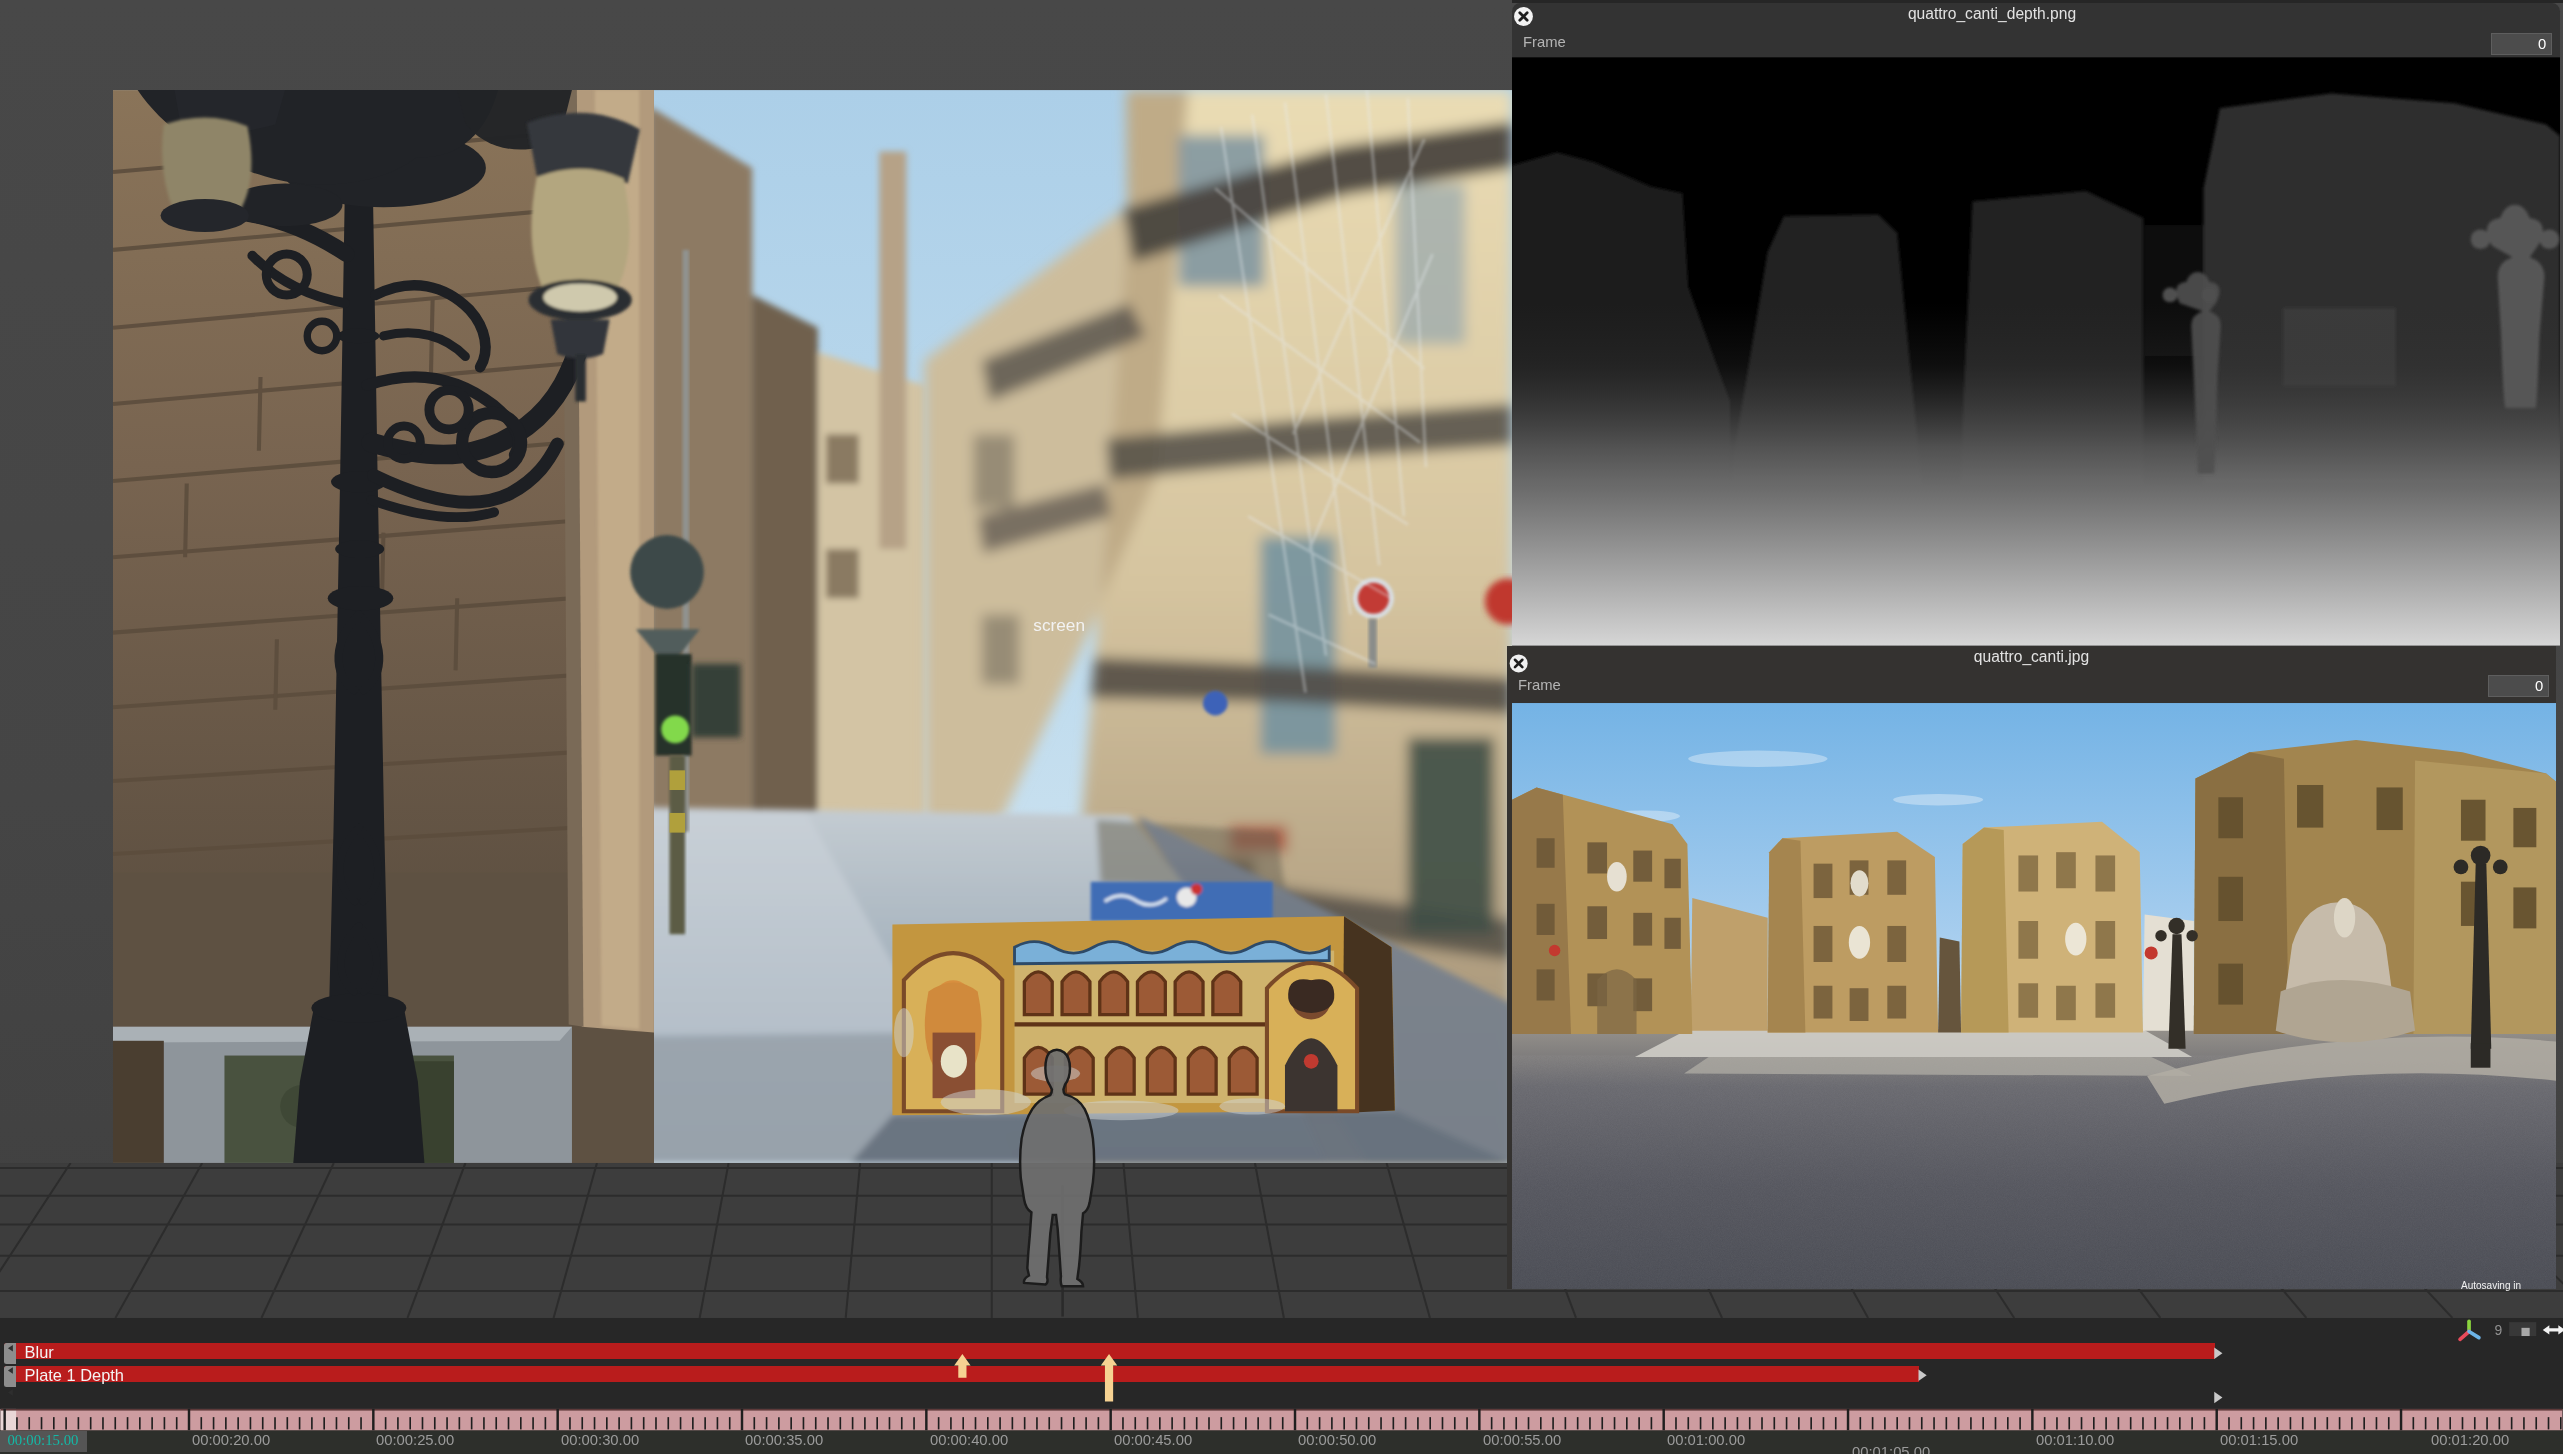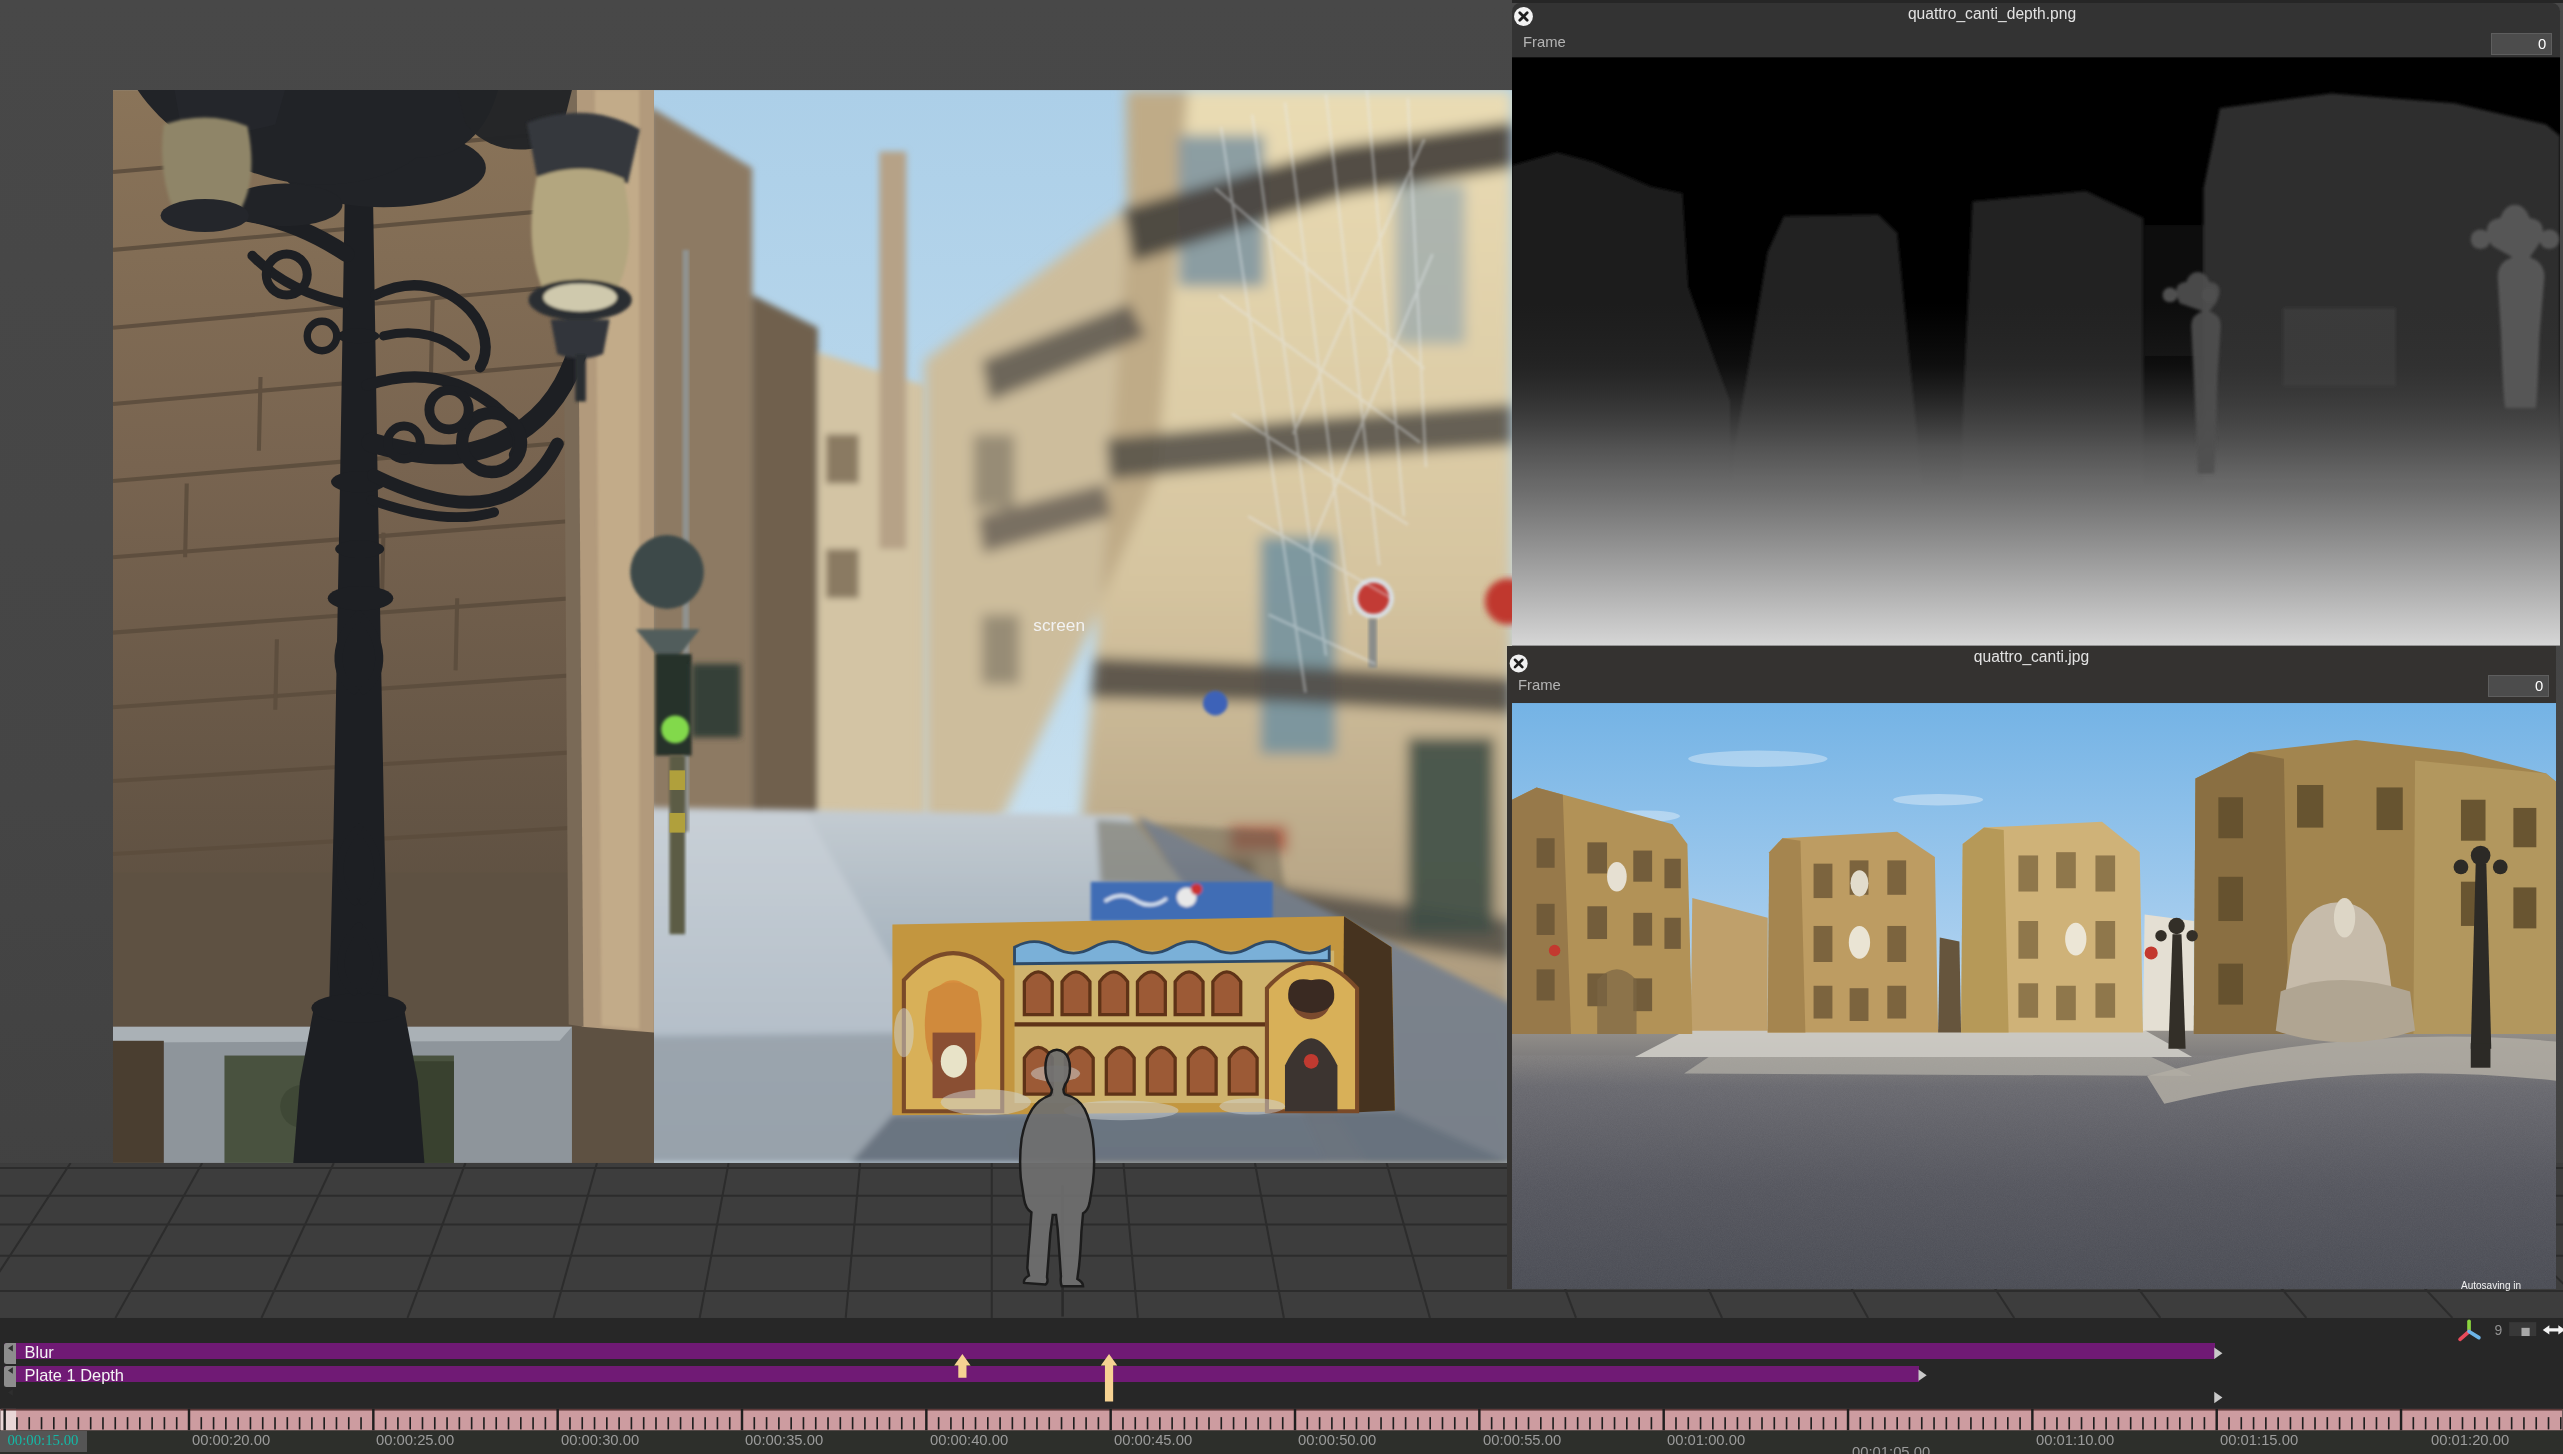--- a/index.html
+++ b/index.html
@@ -2,21 +2,21 @@
 <html style="font-size:13px"><head>
 <meta charset="utf-8">
 <style>
   html,body{margin:0;padding:0;width:2563px;height:1454px;overflow:hidden;
     background:#474747;font-family:"Liberation Sans",sans-serif;}
   .abs{position:absolute;}
   #viewport{position:absolute;left:0;top:0;width:2563px;height:1454px;background:linear-gradient(#484848 0%,#454545 55%,#3f3f3f 100%);}
   #floor{position:absolute;left:0;top:1163px;width:2563px;height:155px;}
   #timeline{position:absolute;left:0;top:1318px;width:2563px;height:136px;background:#272727;}
   #labelrow{position:absolute;left:0;top:1430px;width:2563px;height:24px;background:#2d2f2b;}
-  .track{position:absolute;height:16px;background:#701a75;border-radius:2.5px 0 0 2.5px;}
+  .track{position:absolute;height:16px;background:#b91c1c;border-radius:2.5px 0 0 2.5px;}
   .trackhead{position:absolute;left:0;top:0;width:11.5px;height:20.5px;background:#8d8d8d;border-radius:2.5px 0 0 2.5px;}
   .tracklabel{position:absolute;left:20.5px;top:0px;font-size:16.4px;color:#f4f4f4;}
   .tlab{position:absolute;top:1432px;font-size:14.8px;color:#9b9b9b;white-space:pre;}
   .paneltitle{position:absolute;font-size:15.6px;color:#e2e2e2;text-align:center;}
   .frlab{position:absolute;font-size:14.8px;color:#b4b4b4;}
   .valbox{position:absolute;width:61px;height:22px;background:#4c4c4c;border:0.8px solid #5e5e5e;
      color:#fff;font-size:14.8px;text-align:right;line-height:21px;padding-right:4.9px;box-sizing:border-box;}
 </style>
 </head>
 <body>

